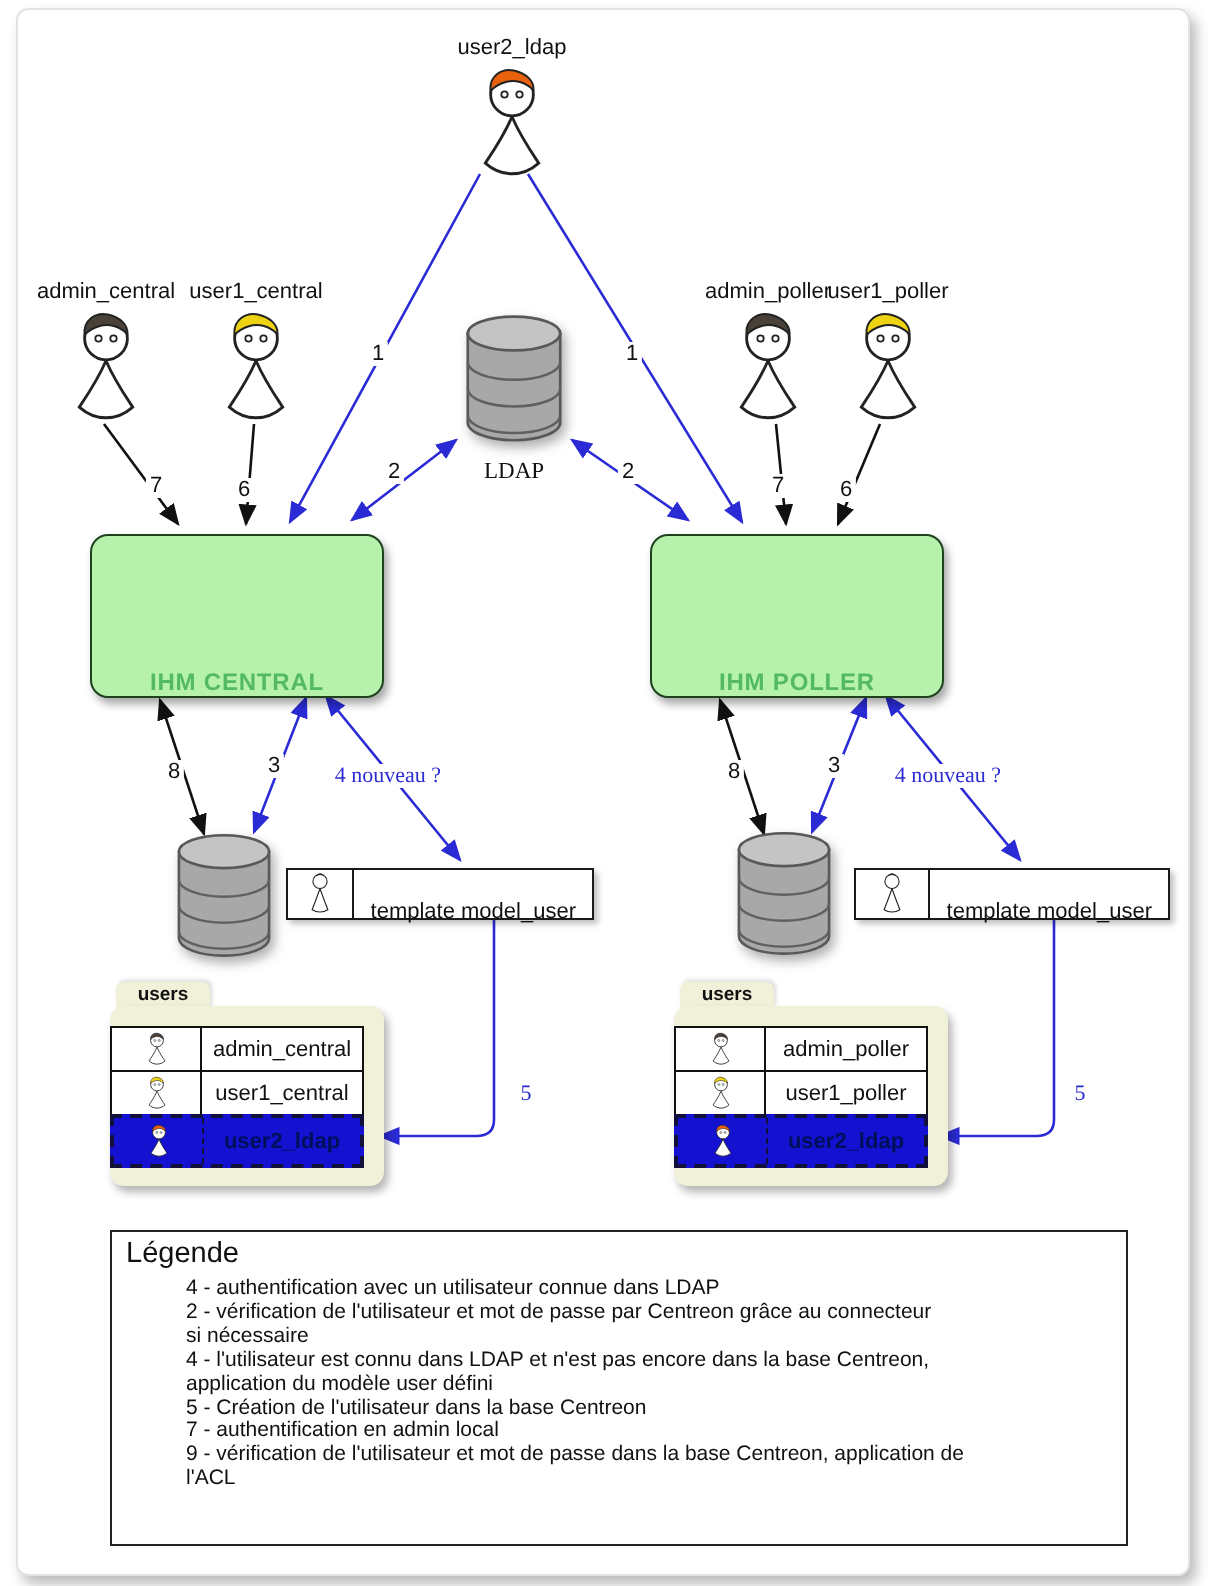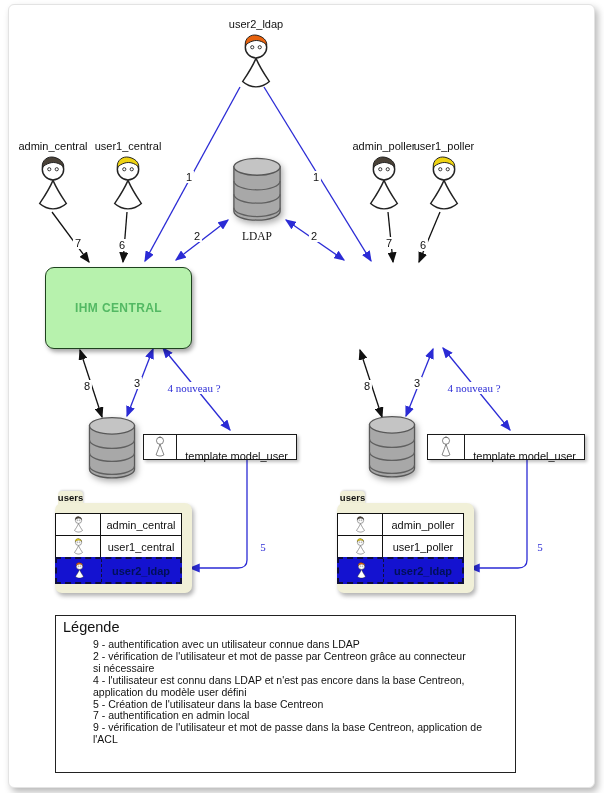--- a/index.html
+++ b/index.html
@@ -3,45 +3,45 @@
 <meta charset="utf-8">
 <style>
   html,body{margin:0;padding:0;background:#fff;}
   .stage{position:relative;width:604px;height:793px;font-family:"Liberation Sans",sans-serif;overflow:hidden;}
   .page{position:absolute;left:8px;top:4px;width:585px;height:782px;background:#fff;border:1px solid #e3e3e3;border-radius:6px;box-shadow:3px 4px 7px rgba(0,0,0,.28);}
   .abs{position:absolute;}
   
   .actor{position:absolute;width:92px;display:flex;flex-direction:column;align-items:center;gap:3px;}
   .actor .lbl{font-size:11px;color:#111;white-space:nowrap;}
   
-  .ihm{position:absolute;width:145px;height:80px;background:#b7f2ad;border:1.6px solid #1e421e;border-radius:9px;box-shadow:2px 3px 4px rgba(0,0,0,.35);display:flex;align-items:center;justify-content:center;}
+  .ihm{position:absolute;width:145px;height:80px;background:#b7f2ad;border:1.6px solid #1e421e;border-radius:9px;box-shadow:2px 3px 4px rgba(0,0,0,.35);display:flex;align-items:flex-end;justify-content:center;}
   .ihm span{font-size:12px;letter-spacing:.4px;color:#53b963;font-weight:bold;}
   
   .tpl{position:absolute;height:24px;background:#fff;border:1.2px solid #1a1a1a;box-shadow:2px 2px 3px rgba(0,0,0,.25);display:flex;align-items:stretch;}
   .tpl .cell-icon{width:40px;display:flex;align-items:center;justify-content:center;border-right:1.2px solid #1a1a1a;}
   .tpl .cell-txt{flex:1;display:flex;align-items:center;justify-content:center;font-size:11px;color:#111;padding:0 8px;white-space:nowrap;margin-top:18px;}
   
   .folder{position:absolute;width:137px;height:90px;background:#f1f0d8;border-radius:7px;box-shadow:2px 3px 4px rgba(0,0,0,.3);}
-  .folder-tab{position:absolute;width:25px;height:13px;background:#f1f0d8;border-radius:4px 4px 0 0;box-shadow:1px -1px 2px rgba(0,0,0,.15);display:flex;align-items:center;justify-content:center;}
+  .folder-tab{position:absolute;width:47px;height:13px;background:#f1f0d8;border-radius:4px 4px 0 0;box-shadow:1px -1px 2px rgba(0,0,0,.15);display:flex;align-items:center;justify-content:center;}
   .folder-tab span{font-size:9.5px;font-weight:bold;color:#111;}
   .utable{position:absolute;width:125px;border:1.2px solid #111;background:#fff;}
   .urow{display:flex;height:21px;border-bottom:1px solid #111;}
   .urow:last-child{border-bottom:none;}
   .ucell-icon{width:44px;border-right:1px solid #111;display:flex;align-items:center;justify-content:center;}
   .ucell-txt{flex:1;display:flex;align-items:center;justify-content:center;font-size:11px;color:#111;}
   .urow.hl{background:#1412d0;border:2px dashed #10103a;height:23px;margin:-1px;}
   .urow.hl .ucell-icon{border-right:1.5px dashed #10103a;}
   .urow.hl .ucell-txt{color:#001058;font-weight:bold;}
   
   .step{position:absolute;transform:translate(-50%,-50%);background:#fff;padding:0 2px;font-size:11px;color:#111;white-space:nowrap;}
   .step.blue{color:#2b2bd5;font-family:Liberation Serif, serif;}
   
   .ldap-lbl{position:absolute;transform:translateX(-50%);font-size:11.5px;color:#111;}
   
-  .legend{position:absolute;left:55px;top:615px;width:459px;height:156px;border:1.2px solid #222;background:#fff;}
+  .legend{position:absolute;left:55px;top:615px;width:459px;height:156px;border:1.2px solid #222;background:#fff;padding-left:48px;}
   .legend .ttl{position:absolute;left:7px;top:3px;font-size:14.5px;color:#111;}
   .legend .lines{position:absolute;left:37px;top:23px;width:410px;font-size:10.5px;line-height:11.9px;color:#111;}
   .wires{position:absolute;left:0;top:0;pointer-events:none;}
   svg{display:block;}
   .shadowed{filter:drop-shadow(2px 3px 3px rgba(0,0,0,.32));}
 </style>
 </head>
 <body>
 
 <div class="stage">
@@ -140,20 +140,23 @@
   </div>
 
   <svg class="abs shadowed" style="left:230px;top:157px;" width="54" height="64">
       <use href="#cyl"></use>
     </svg>
   <span class="ldap-lbl" style="left:257px;top:230px;font-family:Liberation Serif, serif;">LDAP</span>
 
   <div class="ihm" style="left:45px;top:267px;">
     <span>IHM CENTRAL</span>
   </div>
+  <div class="ihm" style="left:325px;top:267px;">
+    <span>IHM POLLER</span>
+  </div>
 
   <svg class="abs shadowed" style="left:86px;top:416px;" width="52" height="63">
       <use href="#cyl"></use>
     </svg>
   <svg class="abs shadowed" style="left:366px;top:415px;" width="52" height="63">
       <use href="#cyl"></use>
     </svg>
 
   <div class="tpl" style="left:143px;top:434px;width:152px;">
     <div class="cell-icon">
@@ -247,21 +250,21 @@
   <span class="step" style="left:316px;top:177px;">1</span>
   <span class="step" style="left:314px;top:236px;">2</span>
   <span class="step" style="left:367px;top:386px;">8</span>
   <span class="step" style="left:417px;top:383px;">3</span>
   <span class="step blue" style="left:474px;top:388px;">4 nouveau ?</span>
   <span class="step blue" style="left:540px;top:547px;">5</span>
 
   <div class="legend">
     <div class="ttl">Légende</div>
     <div class="lines">
-      <div>9 - authentification avec un utilisateur connue dans LDAP</div>
+      <div>4 - authentification avec un utilisateur connue dans LDAP</div>
       <div>2 - vérification de l'utilisateur et mot de passe par Centreon grâce au connecteur</div>
       <div>si nécessaire</div>
       <div>4 - l'utilisateur est connu dans LDAP et n'est pas encore dans la base Centreon,</div>
       <div>application du modèle user défini</div>
       <div>5 - Création de l'utilisateur dans la base Centreon</div>
       <div>7 - authentification en admin local</div>
       <div>9 - vérification de l'utilisateur et mot de passe dans la base Centreon, application de l'ACL</div>
     </div>
   </div>
 </div>

